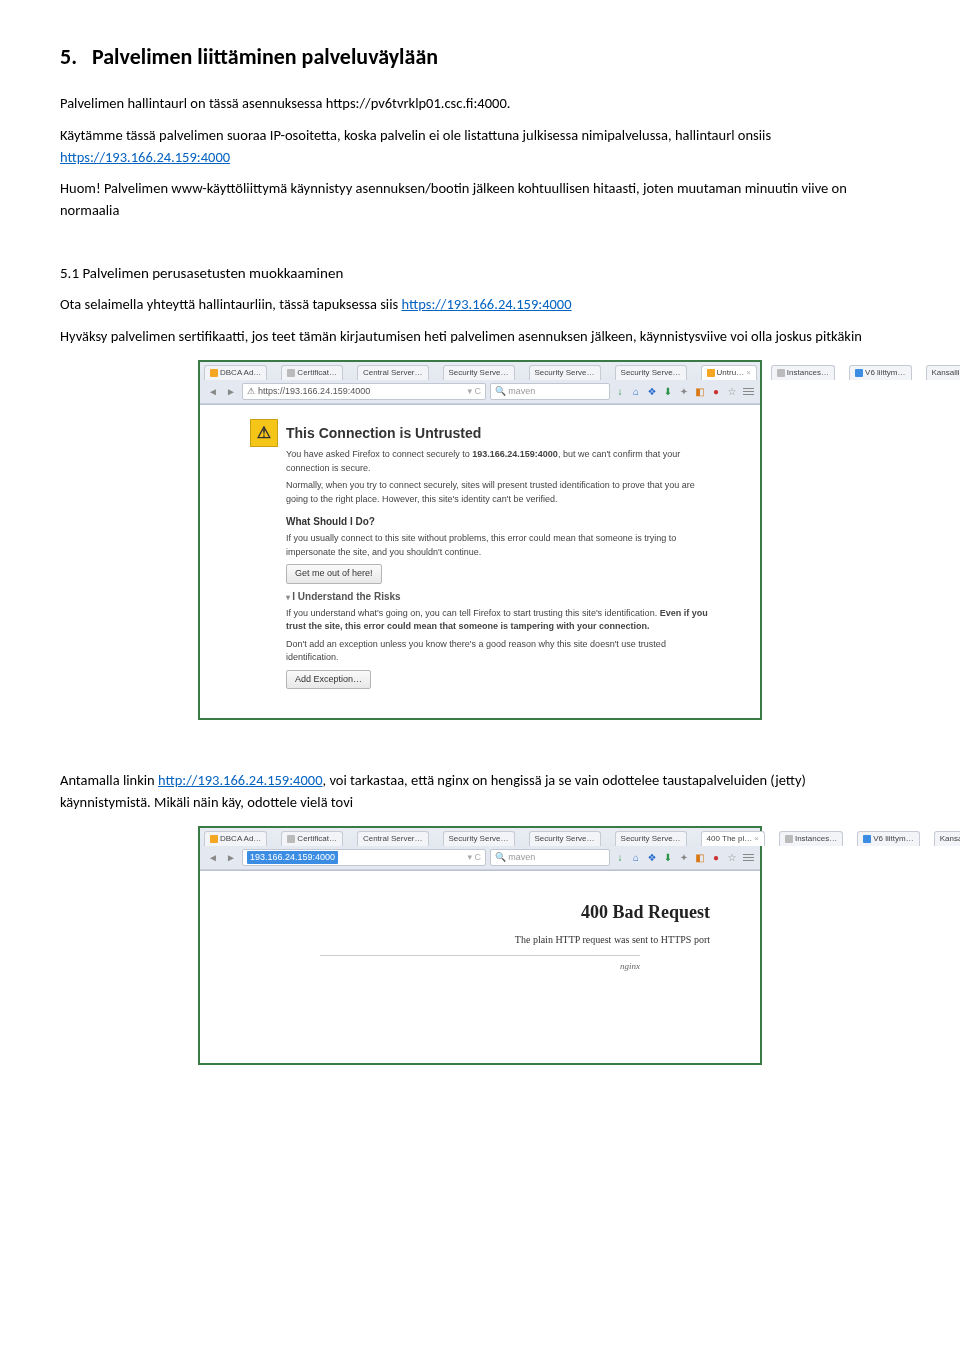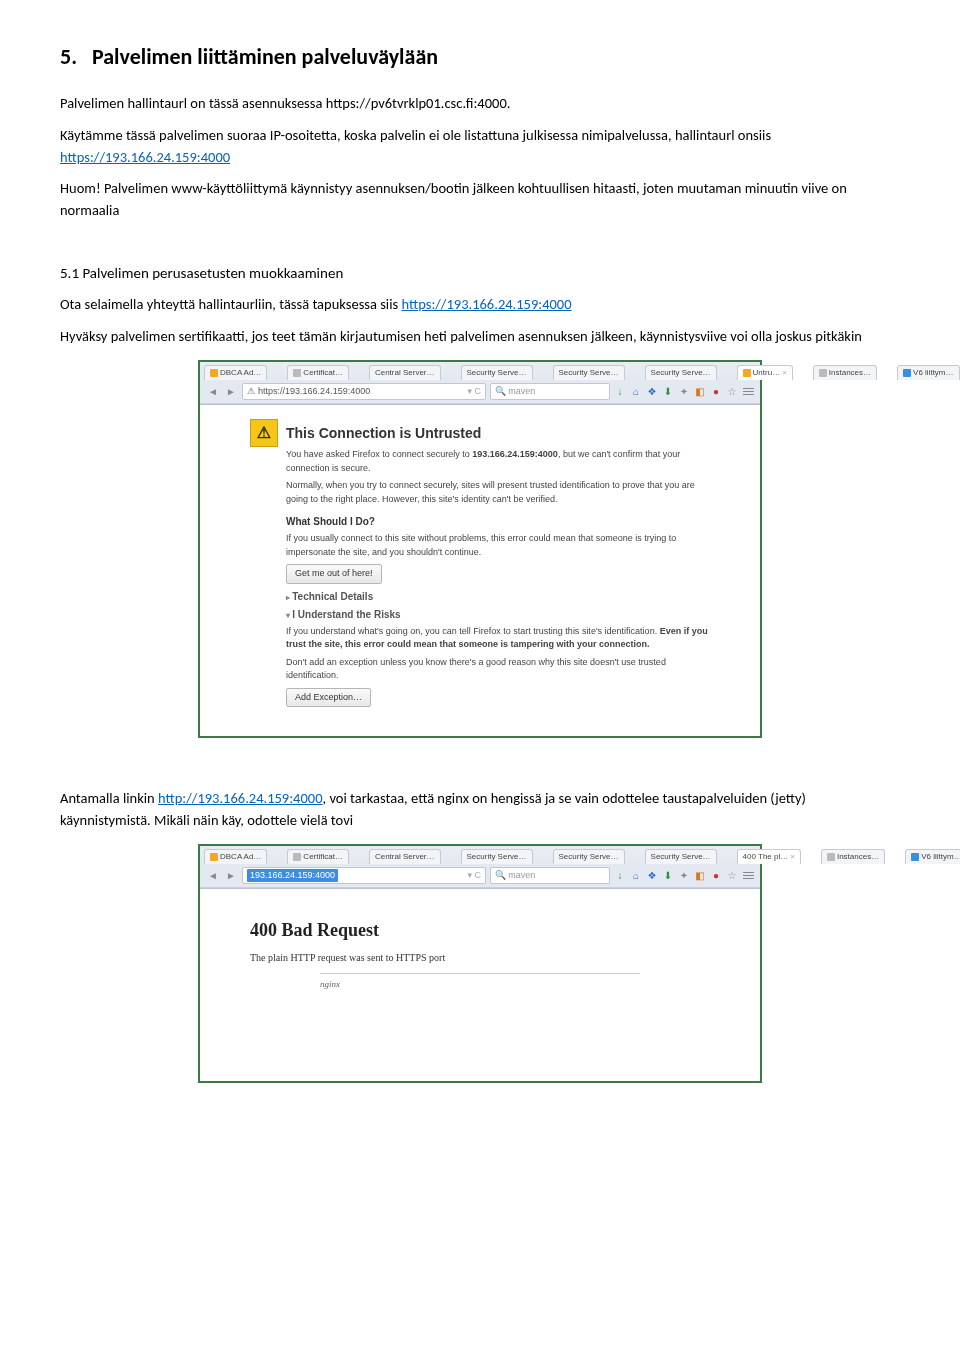--- a/index.html
+++ b/index.html
@@ -39,21 +39,21 @@
   }
   .browser-bar {
     background: linear-gradient(#e9edf3,#dce2ec);
     border-bottom: 1px solid #b9c3d4;
   }
   .tabs {
     display: flex;
     align-items: flex-end;
     height: 18px;
     padding: 0 4px;
-    gap: 20px;
+    gap: 14px;
   }
   .tab {
     background: #f2f4f7;
     border: 1px solid #c5cad5;
     border-bottom: none;
     border-radius: 3px 3px 0 0;
     padding: 1px 5px;
     font-size: 8px;
     color: #444;
     white-space: nowrap;
@@ -152,21 +152,21 @@
   }
   .disclosure {
     color:#555; font-size:10px; font-weight:bold;
   }
   .disclosure::before {
     content:"▸ "; color:#888; font-size:8px;
   }
   .disclosure.open::before { content:"▾ "; }
 
   .center-col {
-    text-align:left;
+    text-align:right;
   }
   .err-title {
     font-family: Georgia, serif;
     font-size:18px; font-weight:bold; color:#222; margin:14px 0 6px;
   }
   .err-msg {
     font-family: Georgia, serif;
     font-size:10px; color:#333; margin:2px 0;
   }
   .err-sig {
@@ -290,21 +290,20 @@
         <div class="warn-icon">⚠</div>
         <div style="flex:1;">
           <div class="warn-title">This Connection is Untrusted</div>
           <div>
             <span>You have asked Firefox to connect securely to </span><span class="bold-inline">193.166.24.159:4000</span><span>, but we can't confirm that your connection is secure.</span>
           </div>
           <div style="margin-top:4px;">Normally, when you try to connect securely, sites will present trusted identification to prove that you are going to the right place. However, this site's identity can't be verified.</div>
           <div class="warn-sub">What Should I Do?</div>
           <div>If you usually connect to this site without problems, this error could mean that someone is trying to impersonate the site, and you shouldn't continue.</div>
           <div style="margin:5px 0;"><span class="btn">Get me out of here!</span></div>
-          <div class="disclosure">Technical Details</div>
           <div class="disclosure open" style="margin-top:3px;">I Understand the Risks</div>
           <div style="margin-top:3px;">
             <span>If you understand what's going on, you can tell Firefox to start trusting this site's identification. </span><span class="bold-inline">Even if you trust the site, this error could mean that someone is tampering with your connection.</span>
           </div>
           <div style="margin-top:4px;">Don't add an exception unless you know there's a good reason why this site doesn't use trusted identification.</div>
           <div style="margin:5px 0;"><span class="btn">Add Exception…</span></div>
         </div>
       </div>
     </div>
   </div>

